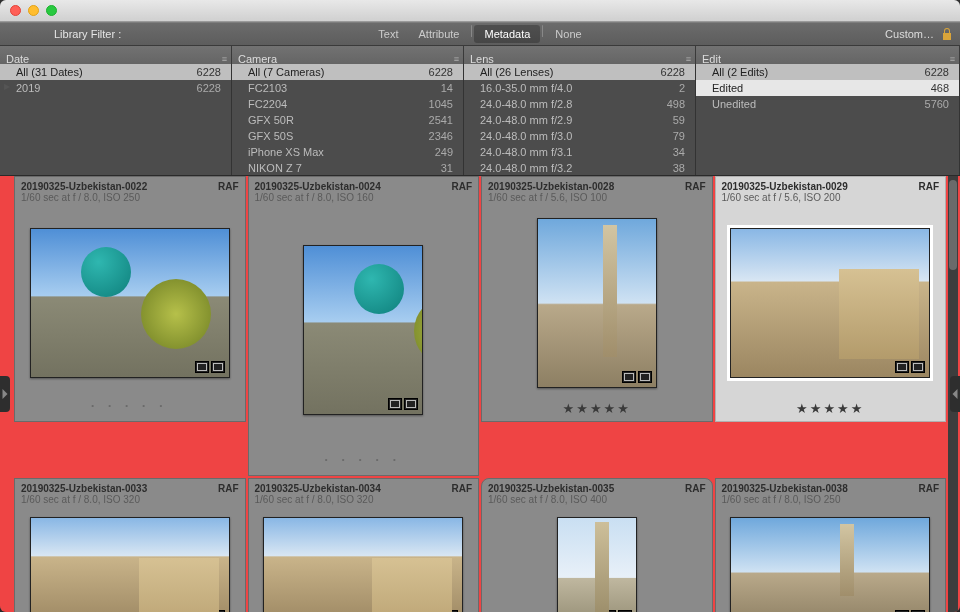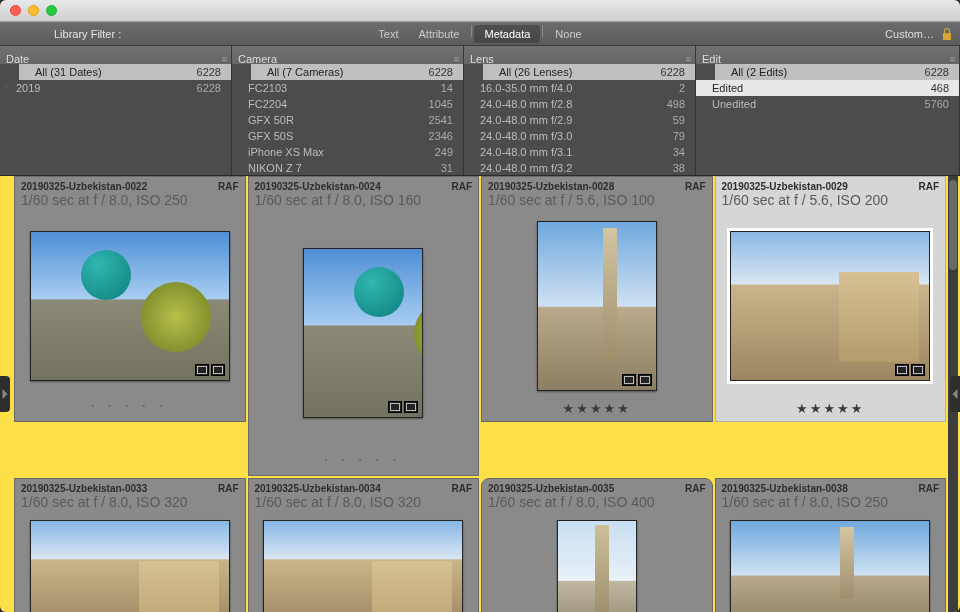--- a/index.html
+++ b/index.html
@@ -25,40 +25,40 @@
   .filterright{margin-left:auto; display:flex; align-items:center; gap:6px; color:#ddd;}
   .lock{width:14px;height:14px;}
   
   .colheaders{height:18px; display:flex; font-size:11px; color:#ddd; border-bottom:1px solid #2f2f2f;}
   .colheaders > div{background:linear-gradient(#727272,#5f5f5f); border-right:1px solid #3a3a3a; padding:13px 6px; display:flex; align-items:center; justify-content:space-between;}
   .colheaders .menuicon{opacity:.6; font-size:9px; letter-spacing:-2px;}
   .cols{display:flex; height:112px; background:#4c4c4c; border-bottom:1px solid #2a2a2a;}
   .col{border-right:1px solid #333; overflow:hidden; font-size:11px; color:#ddd;}
   .row{display:flex; justify-content:space-between; padding:2px 10px 2px 16px; height:16px; align-items:center; cursor:pointer;}
   .row .count{color:#aaa;text-align:right;}
-  .row.total{background:#bfbfbf; color:#222;margin-left:19px;}
+  .row.total{background:#bfbfbf; color:#222;}
   .row.total .count{color:#333;}
   .row.sel{background:#e7e7e7; color:#222;}
   .row.sel .count{color:#333;}
   .row.dim{color:#bcbcbc;gap:44px;}
   .row .tri{position:absolute; margin-left:-12px; font-size:8px; color:#555;}
   
-  .gridwrap{flex:1; background:#fde047; position:relative; overflow:hidden;}
+  .gridwrap{flex:1; background:#ef4444; position:relative; overflow:hidden;}
   .edgehandle{position:absolute; top:50%; width:10px; height:36px; background:#2e2e2e; transform:translateY(-50%); z-index:5;}
   .edgehandle.left{left:0; border-radius:0 4px 4px 0;}
   .edgehandle.right{right:0; border-radius:4px 0 0 4px;}
   .edgehandle::after{content:"";position:absolute;top:50%;left:50%;transform:translate(-50%,-50%);width:0;height:0;}
   .edgehandle.left::after{border-top:5px solid transparent;border-bottom:5px solid transparent;border-left:5px solid #888;}
   .edgehandle.right::after{border-top:5px solid transparent;border-bottom:5px solid transparent;border-right:5px solid #888;}
   .grid{display:grid; grid-template-columns:repeat(4, 1fr); gap:2px; padding:0 14px;}
   .cell{background:#8a8a8a; border:1px solid #6a6a6a; position:relative; display:flex; flex-direction:column;}
   .cell.sel{background:#d6d6d6; border-color:#b0b0b0;}
   .cell .hdr{padding:4px 6px 2px 6px; font-size:10px;}
   .cell .hdr .line1{display:flex; justify-content:space-between; color:#2d2d2d; font-weight:600;}
-  .cell .hdr .line2{color:#5a5a5a; font-size:14px;}
+  .cell .hdr .line2{color:#5a5a5a; font-size:10px;}
   .thumbwrap{flex:1; display:flex; align-items:center; justify-content:center; padding:6px;}
   .thumb{background:#000; border:1px solid #222; box-shadow:0 1px 2px rgba(0,0,0,.4); position:relative; overflow:hidden;}
   .thumb.land{width:200px; height:150px;}
   .thumb.port{width:120px; height:170px;}
   .badges{position:absolute; right:4px; bottom:4px; display:flex; gap:2px;}
   .badge{width:14px;height:12px;background:#222;border:1px solid #000;display:flex;align-items:center;justify-content:center;}
   .badge::after{content:"";width:8px;height:6px;border:1px solid #bbb;}
   .stars{height:20px; text-align:center; color:#3a3a3a; font-size:13px; letter-spacing:2px;}
   .stars.dots{color:#6a6a6a; font-size:8px; letter-spacing:6px;}
   .scrollbar{position:absolute; right:2px; top:0; bottom:0; width:10px; background:#3d3d3d;}

